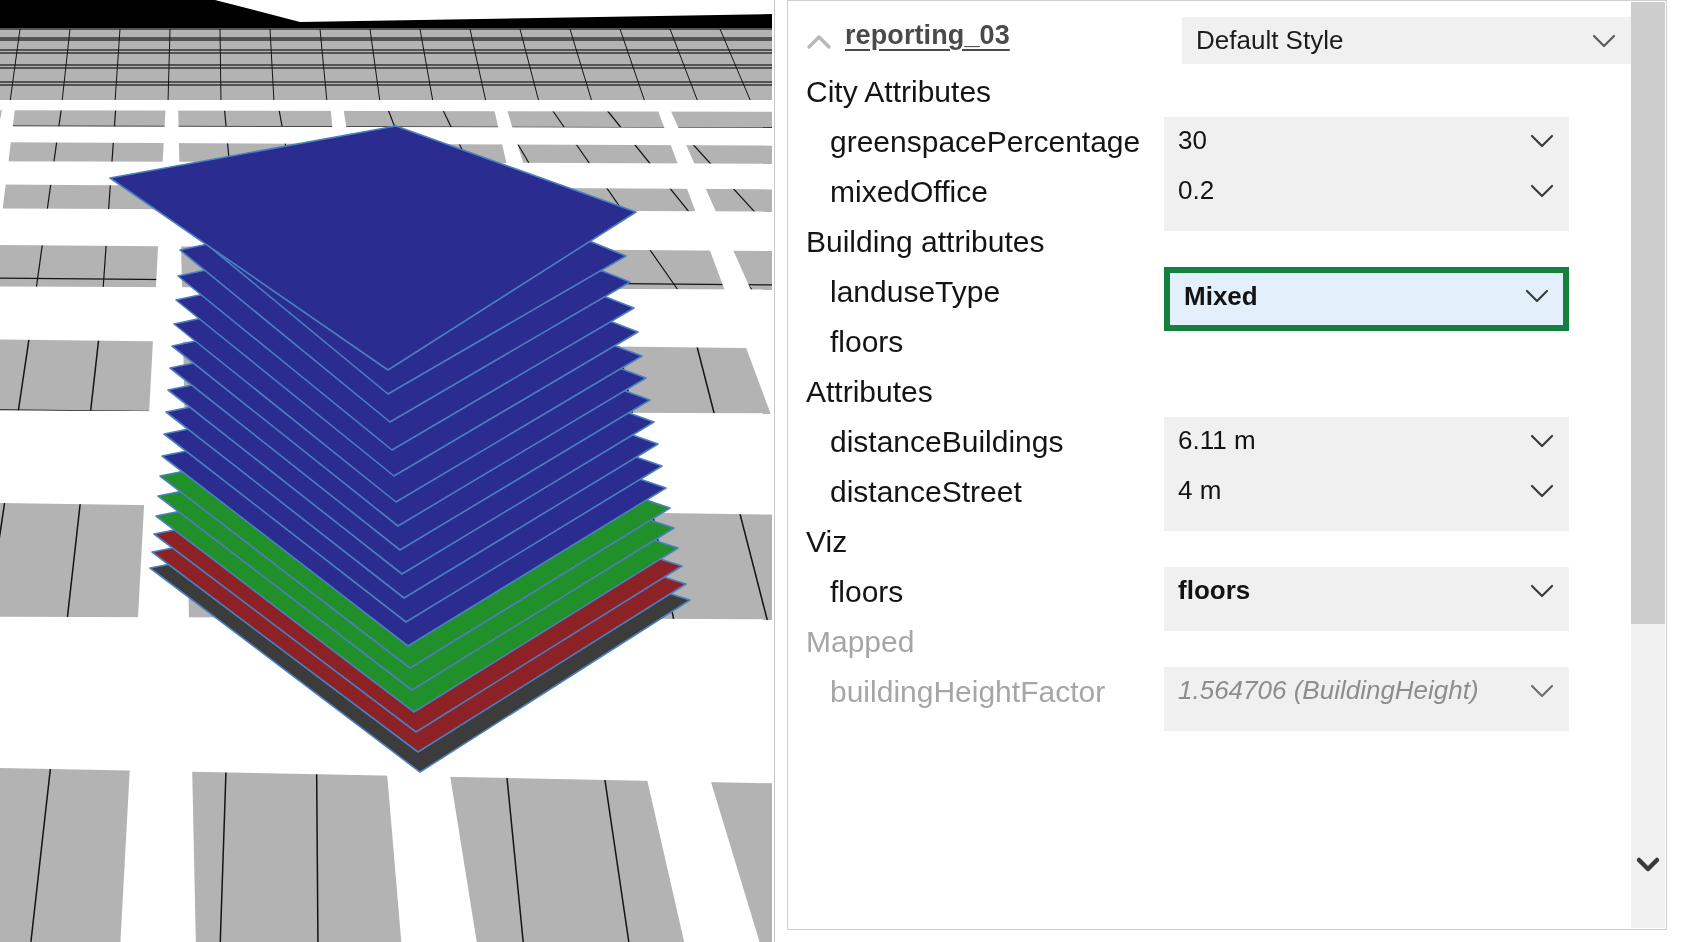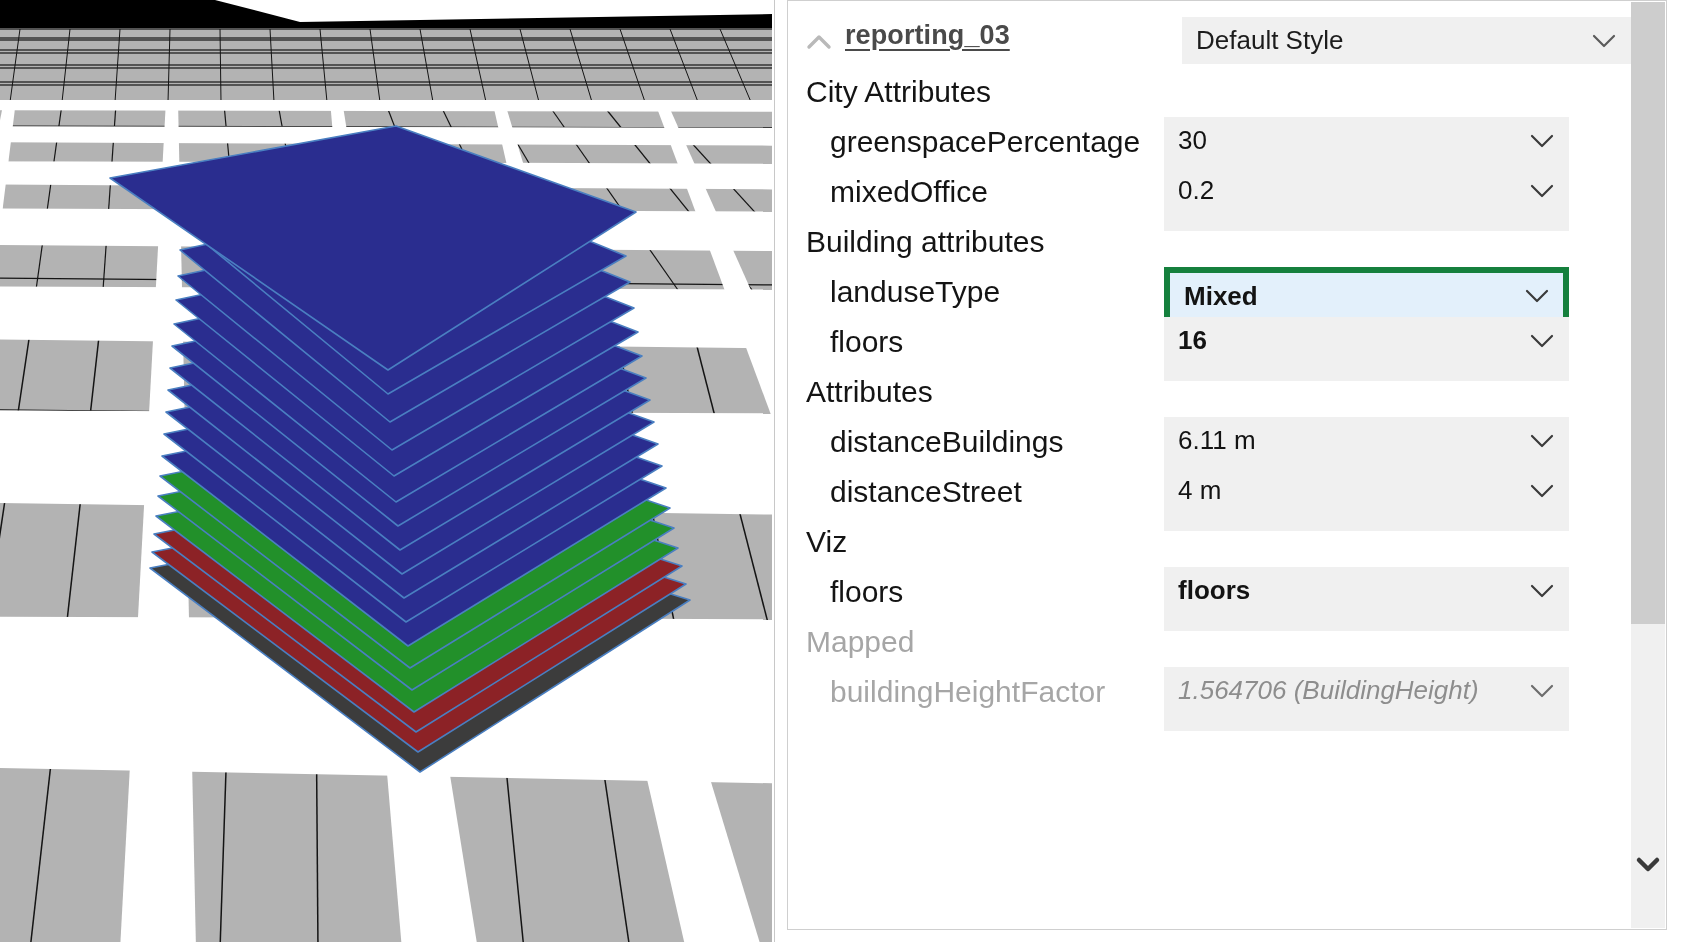--- a/index.html
+++ b/index.html
@@ -307,28 +307,20 @@
             <span class="chev">
               <svg width="26" height="18" viewBox="0 0 26 18">
                   <polyline points="3,4 13,14 23,4" fill="none" stroke="#3b3b3b" stroke-width="2.2" stroke-linecap="round" stroke-linejoin="round"></polyline>
                 </svg>
             </span>
           </div>
         </div>
 
         <div class="row">
           <span class="lbl attr">floors</span>
-          <div class="val">
-            <span class="vtext b">16</span>
-            <span class="chev">
-              <svg width="26" height="18" viewBox="0 0 26 18">
-                  <polyline points="3,4 13,14 23,4" fill="none" stroke="#3b3b3b" stroke-width="2.2" stroke-linecap="round" stroke-linejoin="round"></polyline>
-                </svg>
-            </span>
-          </div>
         </div>
 
         <div class="row group">
           <span class="lbl group">Attributes</span>
         </div>
 
         <div class="row">
           <span class="lbl attr">distanceBuildings</span>
           <div class="val">
             <span class="vtext">6.11 m</span>

